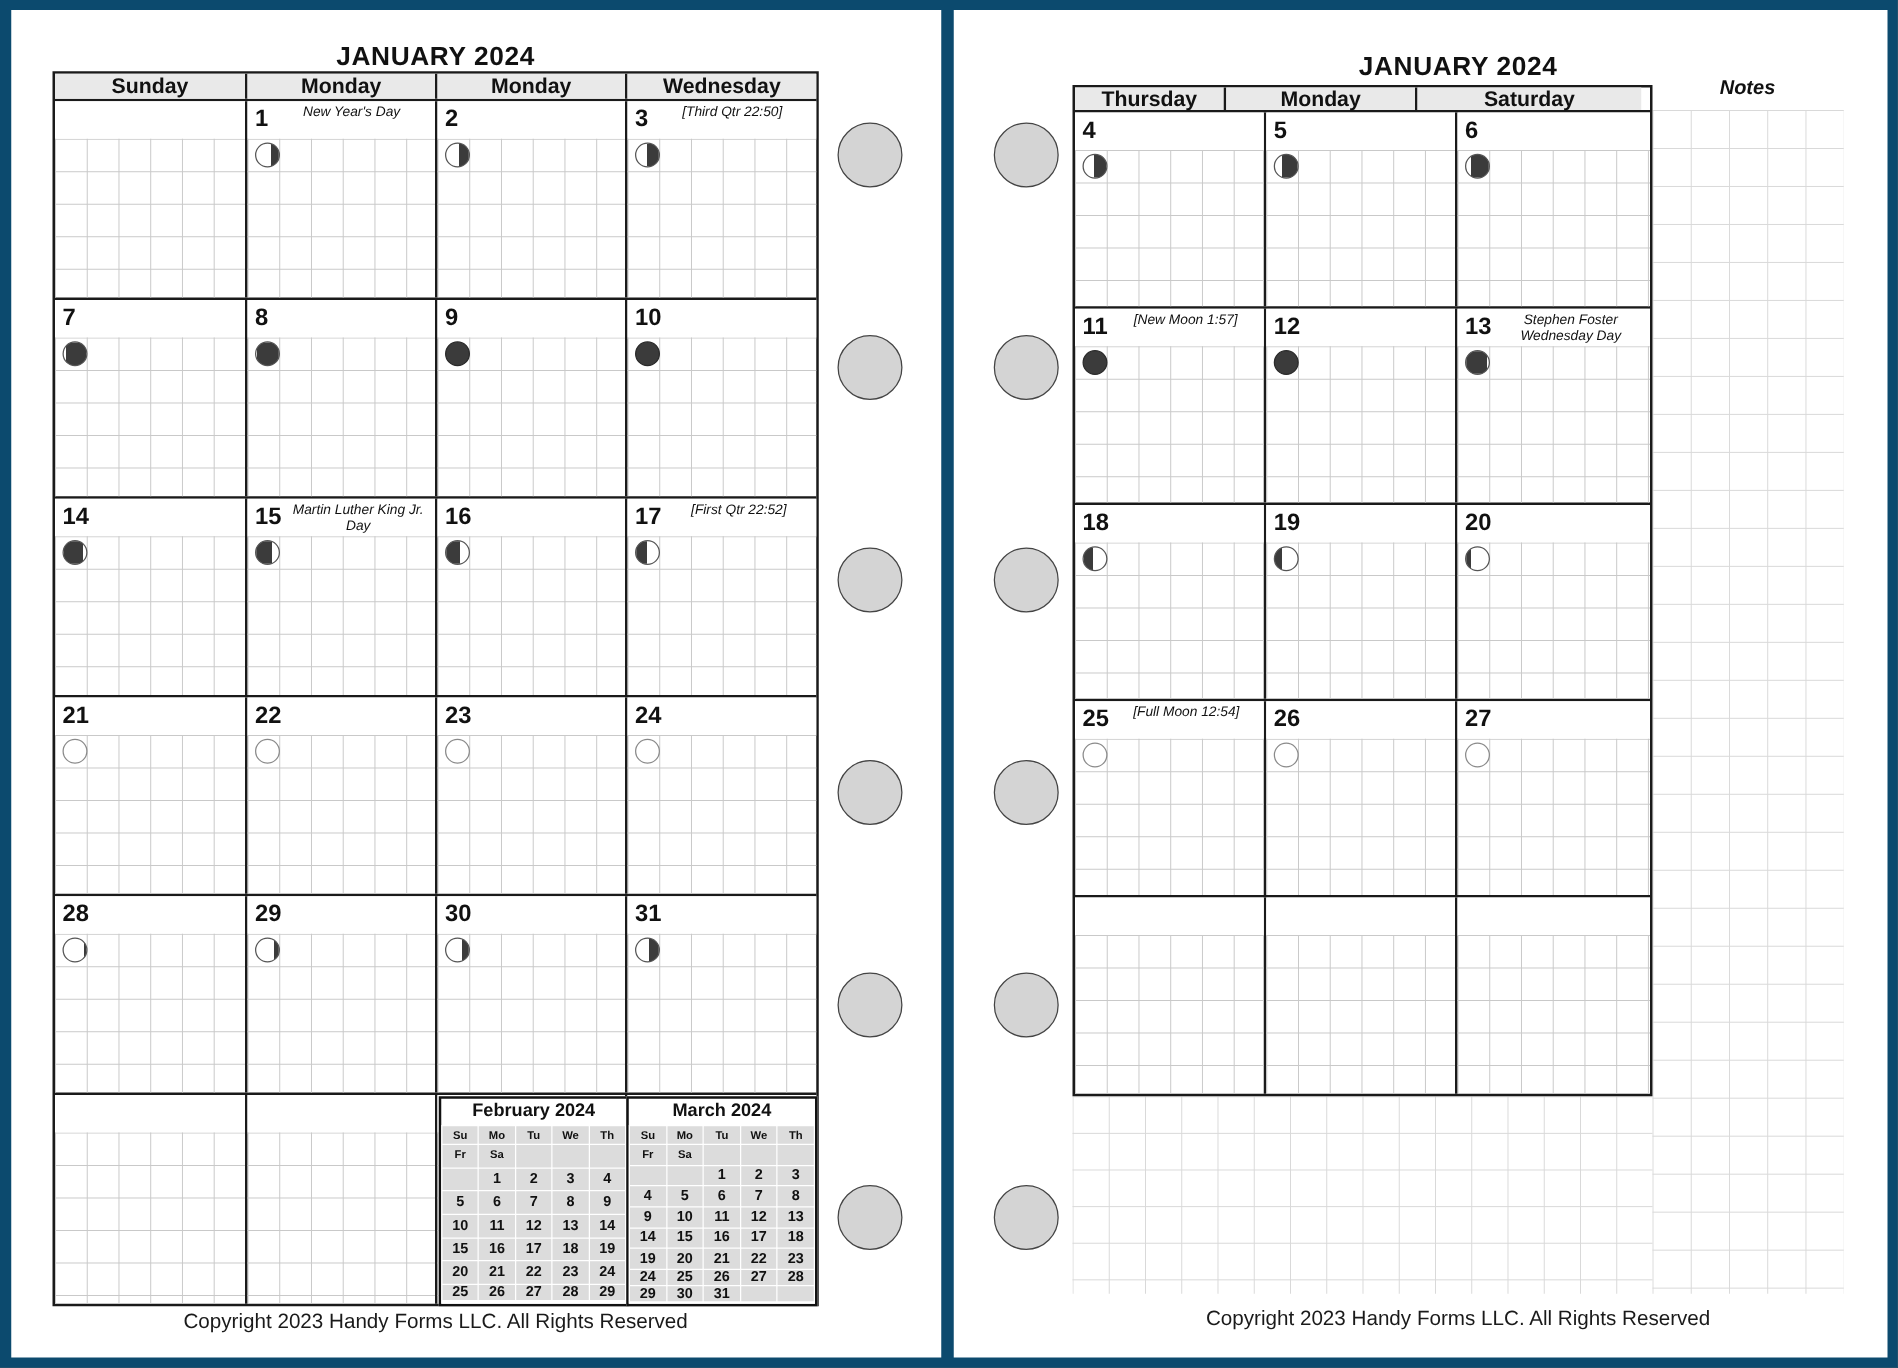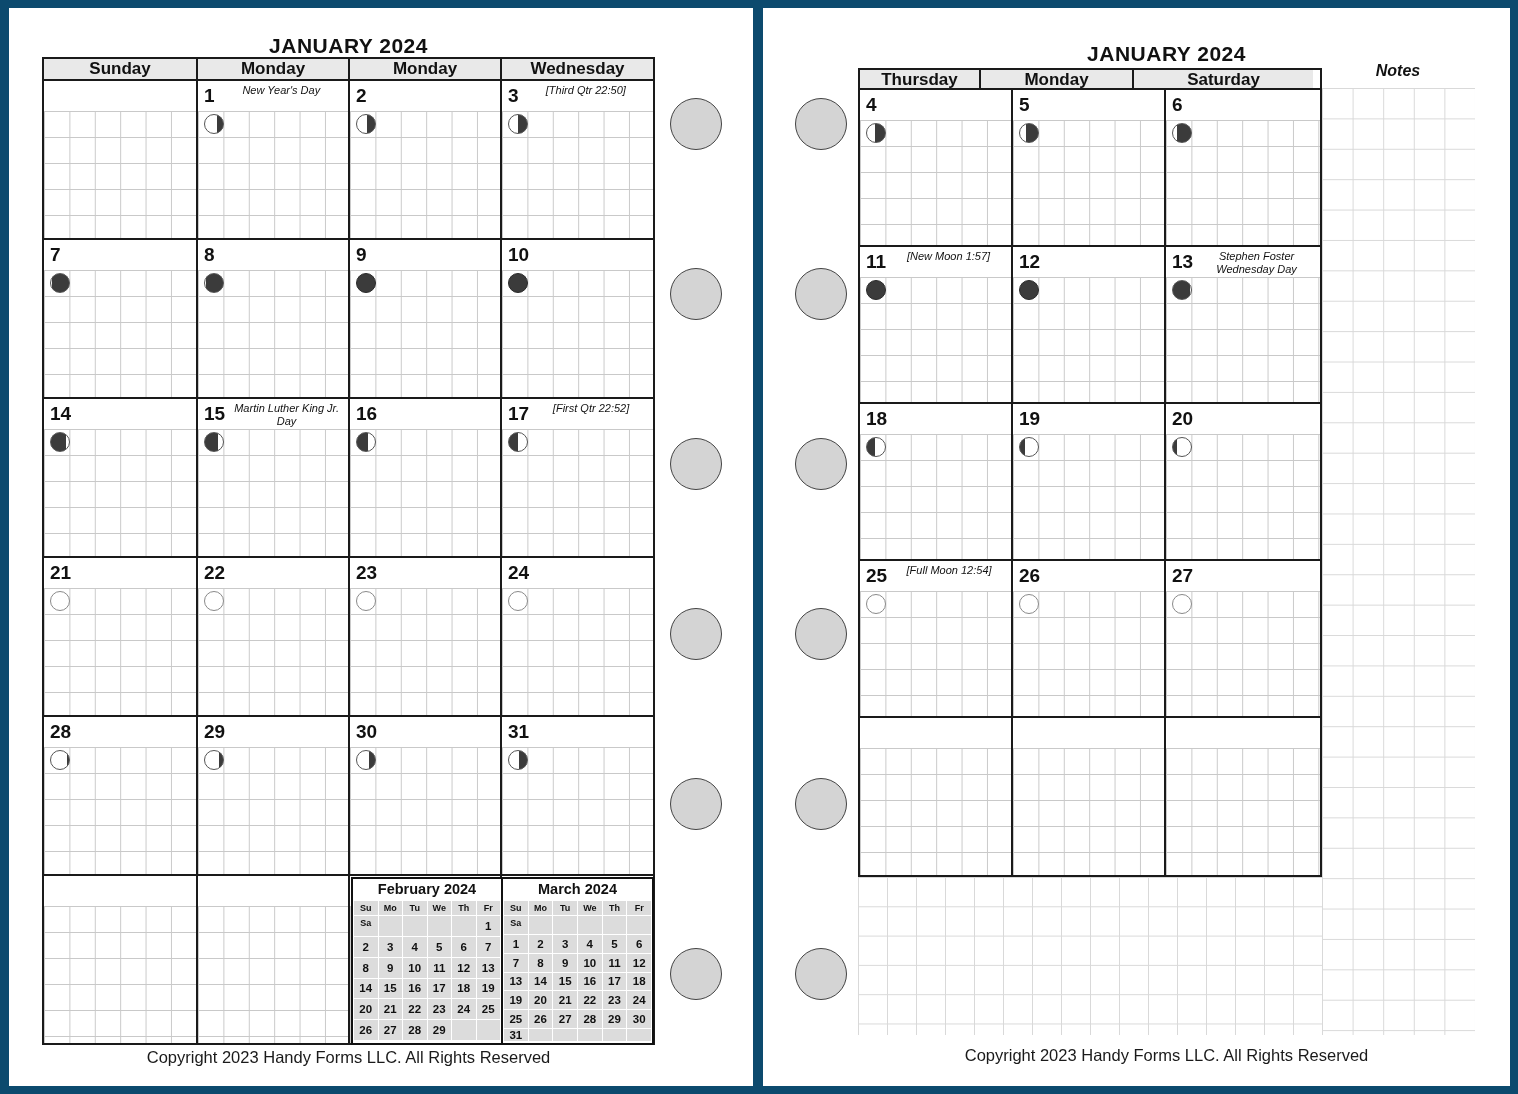--- a/index.html
+++ b/index.html
@@ -40,21 +40,21 @@
   .gridpatch { position: absolute;
     background-image: linear-gradient(to right, #d9d9d9 1px, transparent 1px),
                       linear-gradient(to bottom, #d9d9d9 1px, transparent 1px); }
   #notes-grid { left: 559px; top: 80px; width: 153px; height: 947px; background-size: 30.6px 30.4px; }
   #below-grid { left: 95px; top: 869px; width: 464px; height: 158px; background-size: 29px 29.3px; }
 
   .mini-cal { position: absolute; border: 2px solid #111; background: #fff; }
   #mini-feb { left: 342px; top: 869px; width: 152px; height: 168px; }
   #mini-mar { left: 492px; top: 869px; width: 153px; height: 168px; }
   .mc-title { height: 21px; font-weight: bold; font-size: 14.5px; text-align: center; line-height: 21px; color: #111; }
-  .mc-grid { display: grid; grid-template-columns: repeat(6, 1fr); grid-template-rows: 14px repeat(6, 1fr);
+  .mc-grid { display: grid; grid-template-columns: repeat(5, 1fr); grid-template-rows: 14px repeat(6, 1fr);
     gap: 1px; padding: 1px; background: #fff; height: calc(100% - 21px); }
   .mc-h { background: #dcdcdc; font-weight: bold; font-size: 9px; text-align: center; line-height: 14px; color: #111; }
   .mc-c { background: #dcdcdc; font-weight: bold; font-size: 11.5px; color: #111;
     display: flex; align-items: center; justify-content: center; }
 
   .copyright { position: absolute; font-size: 16.5px; color: #1a1a1a; text-align: center; }
   .page.left  .copyright { left: 33px; width: 613px; top: 1040px; }
   .page.right .copyright { left: 95px; width: 617px; top: 1038px; }
 
   .hole { position: absolute; width: 52px; height: 52px; border-radius: 50%; background: #d4d4d4; border: 1px solid #444; }

